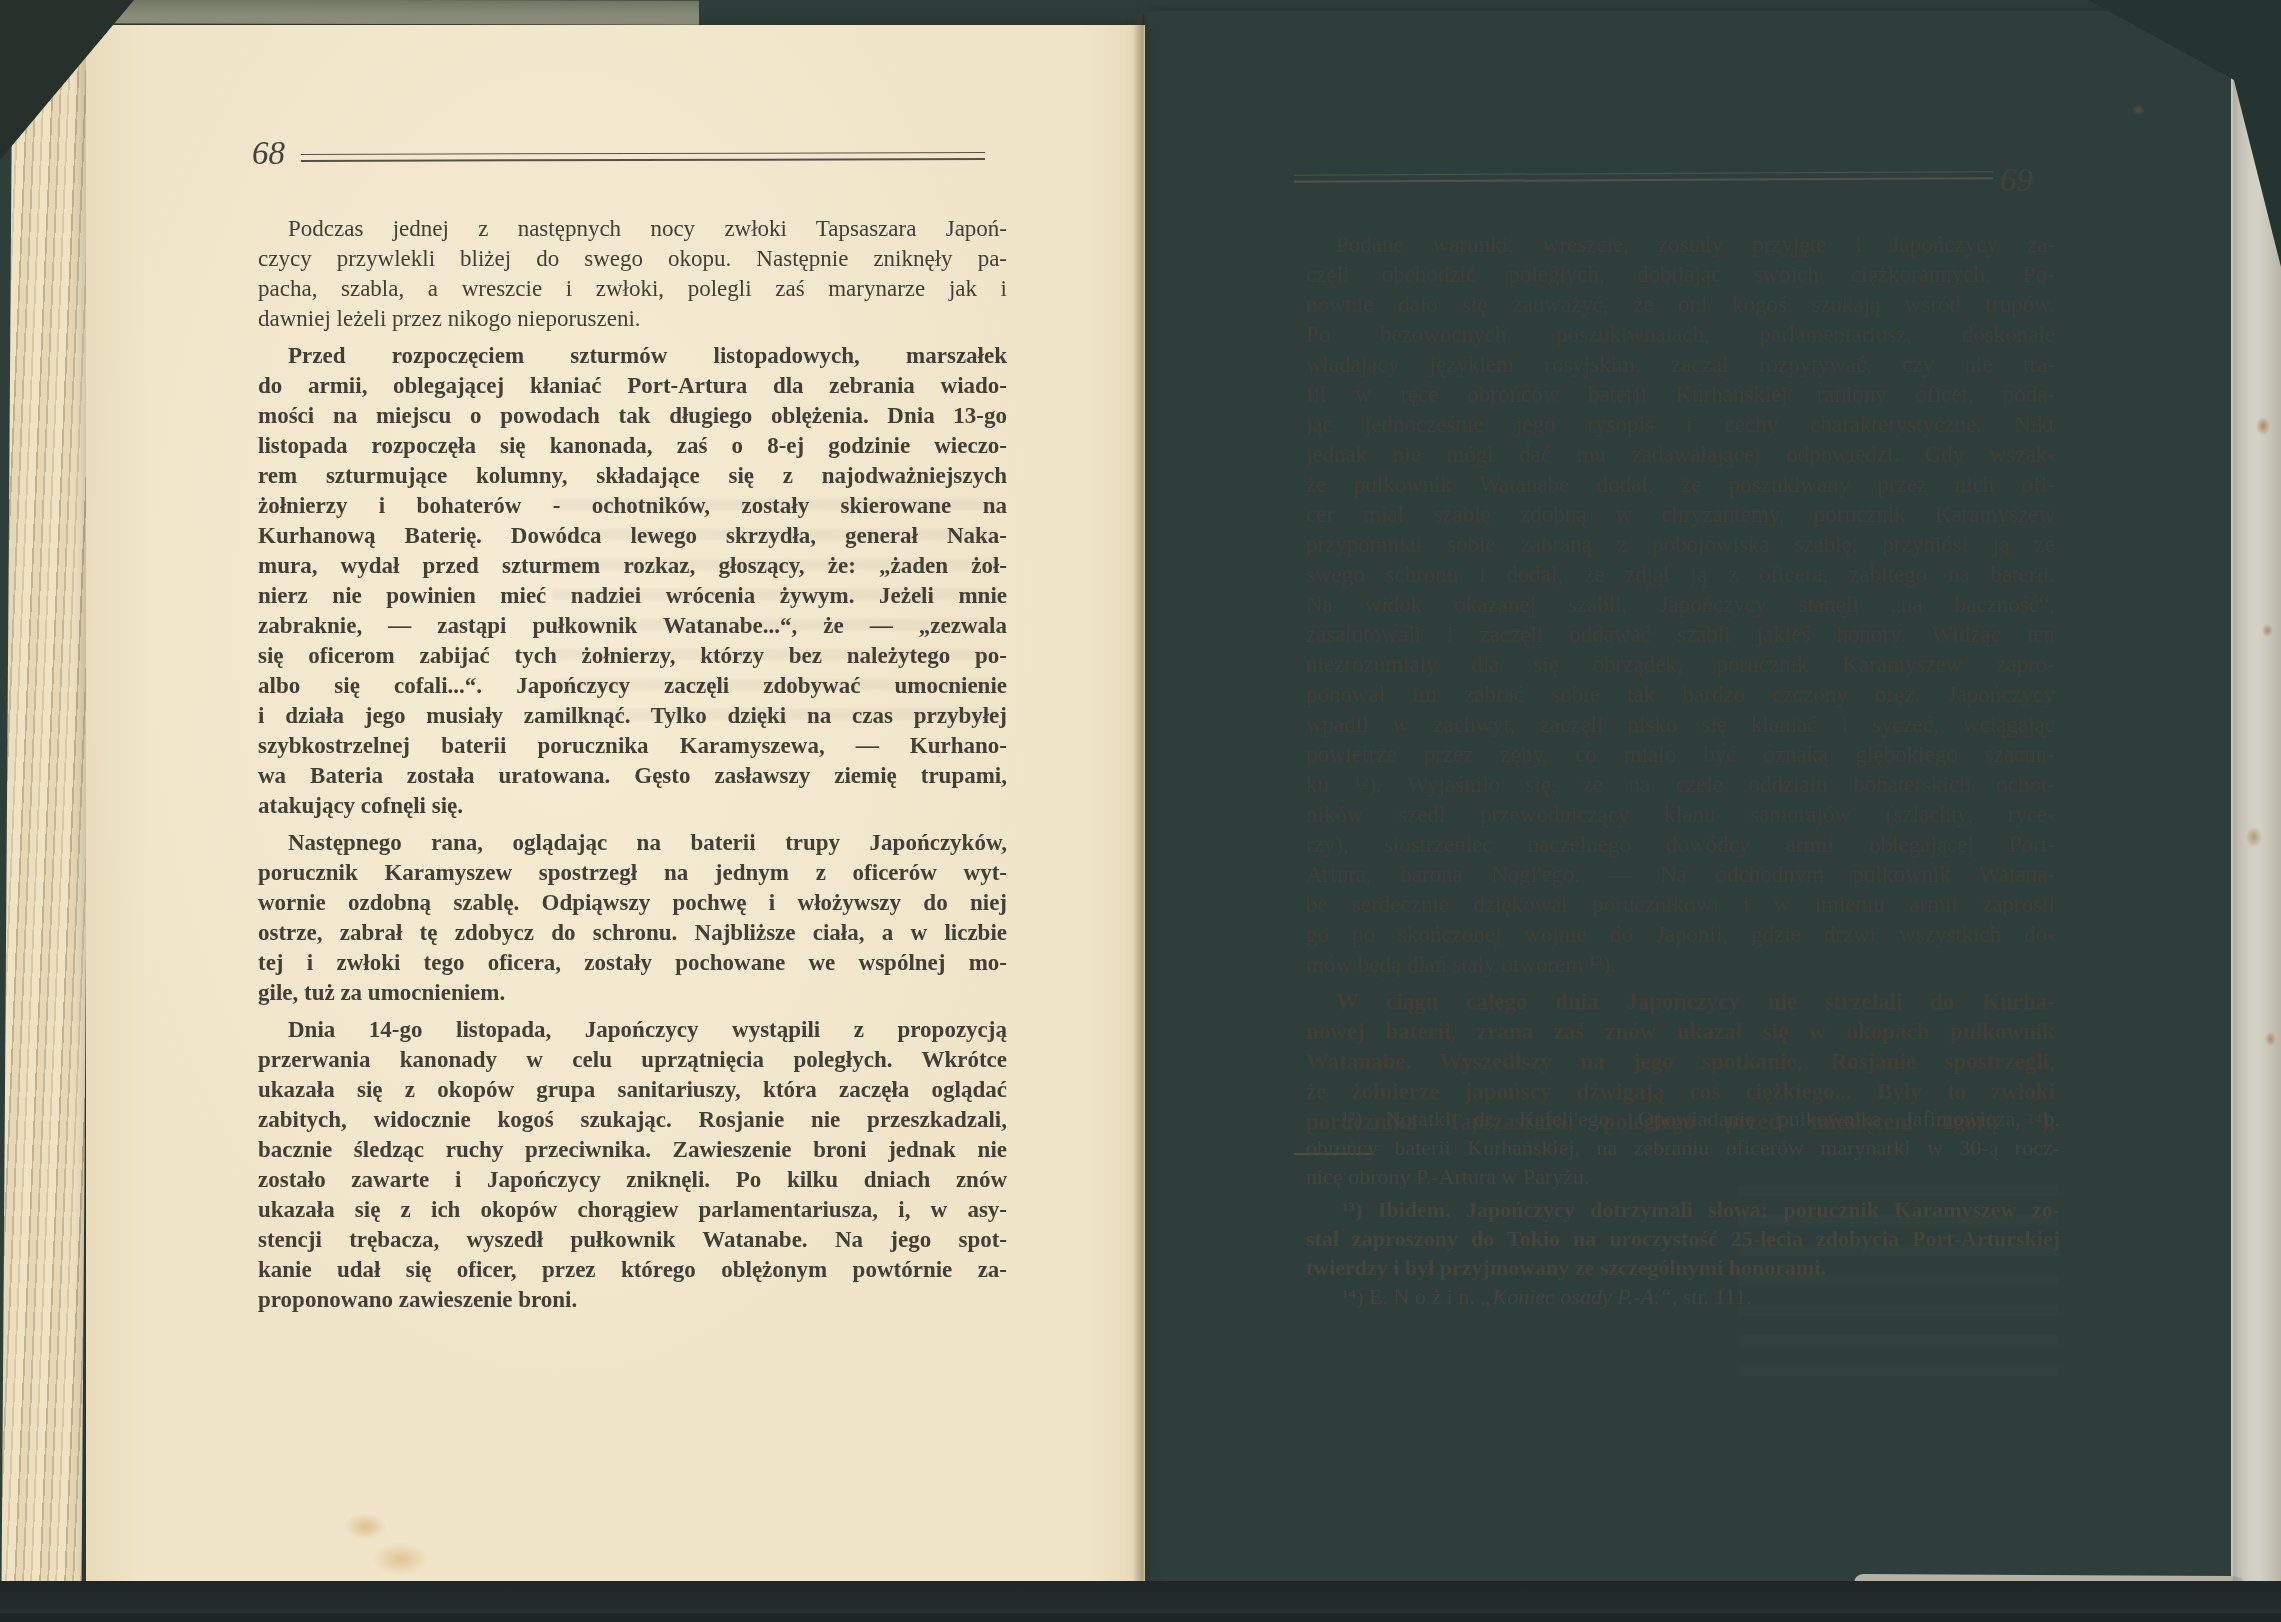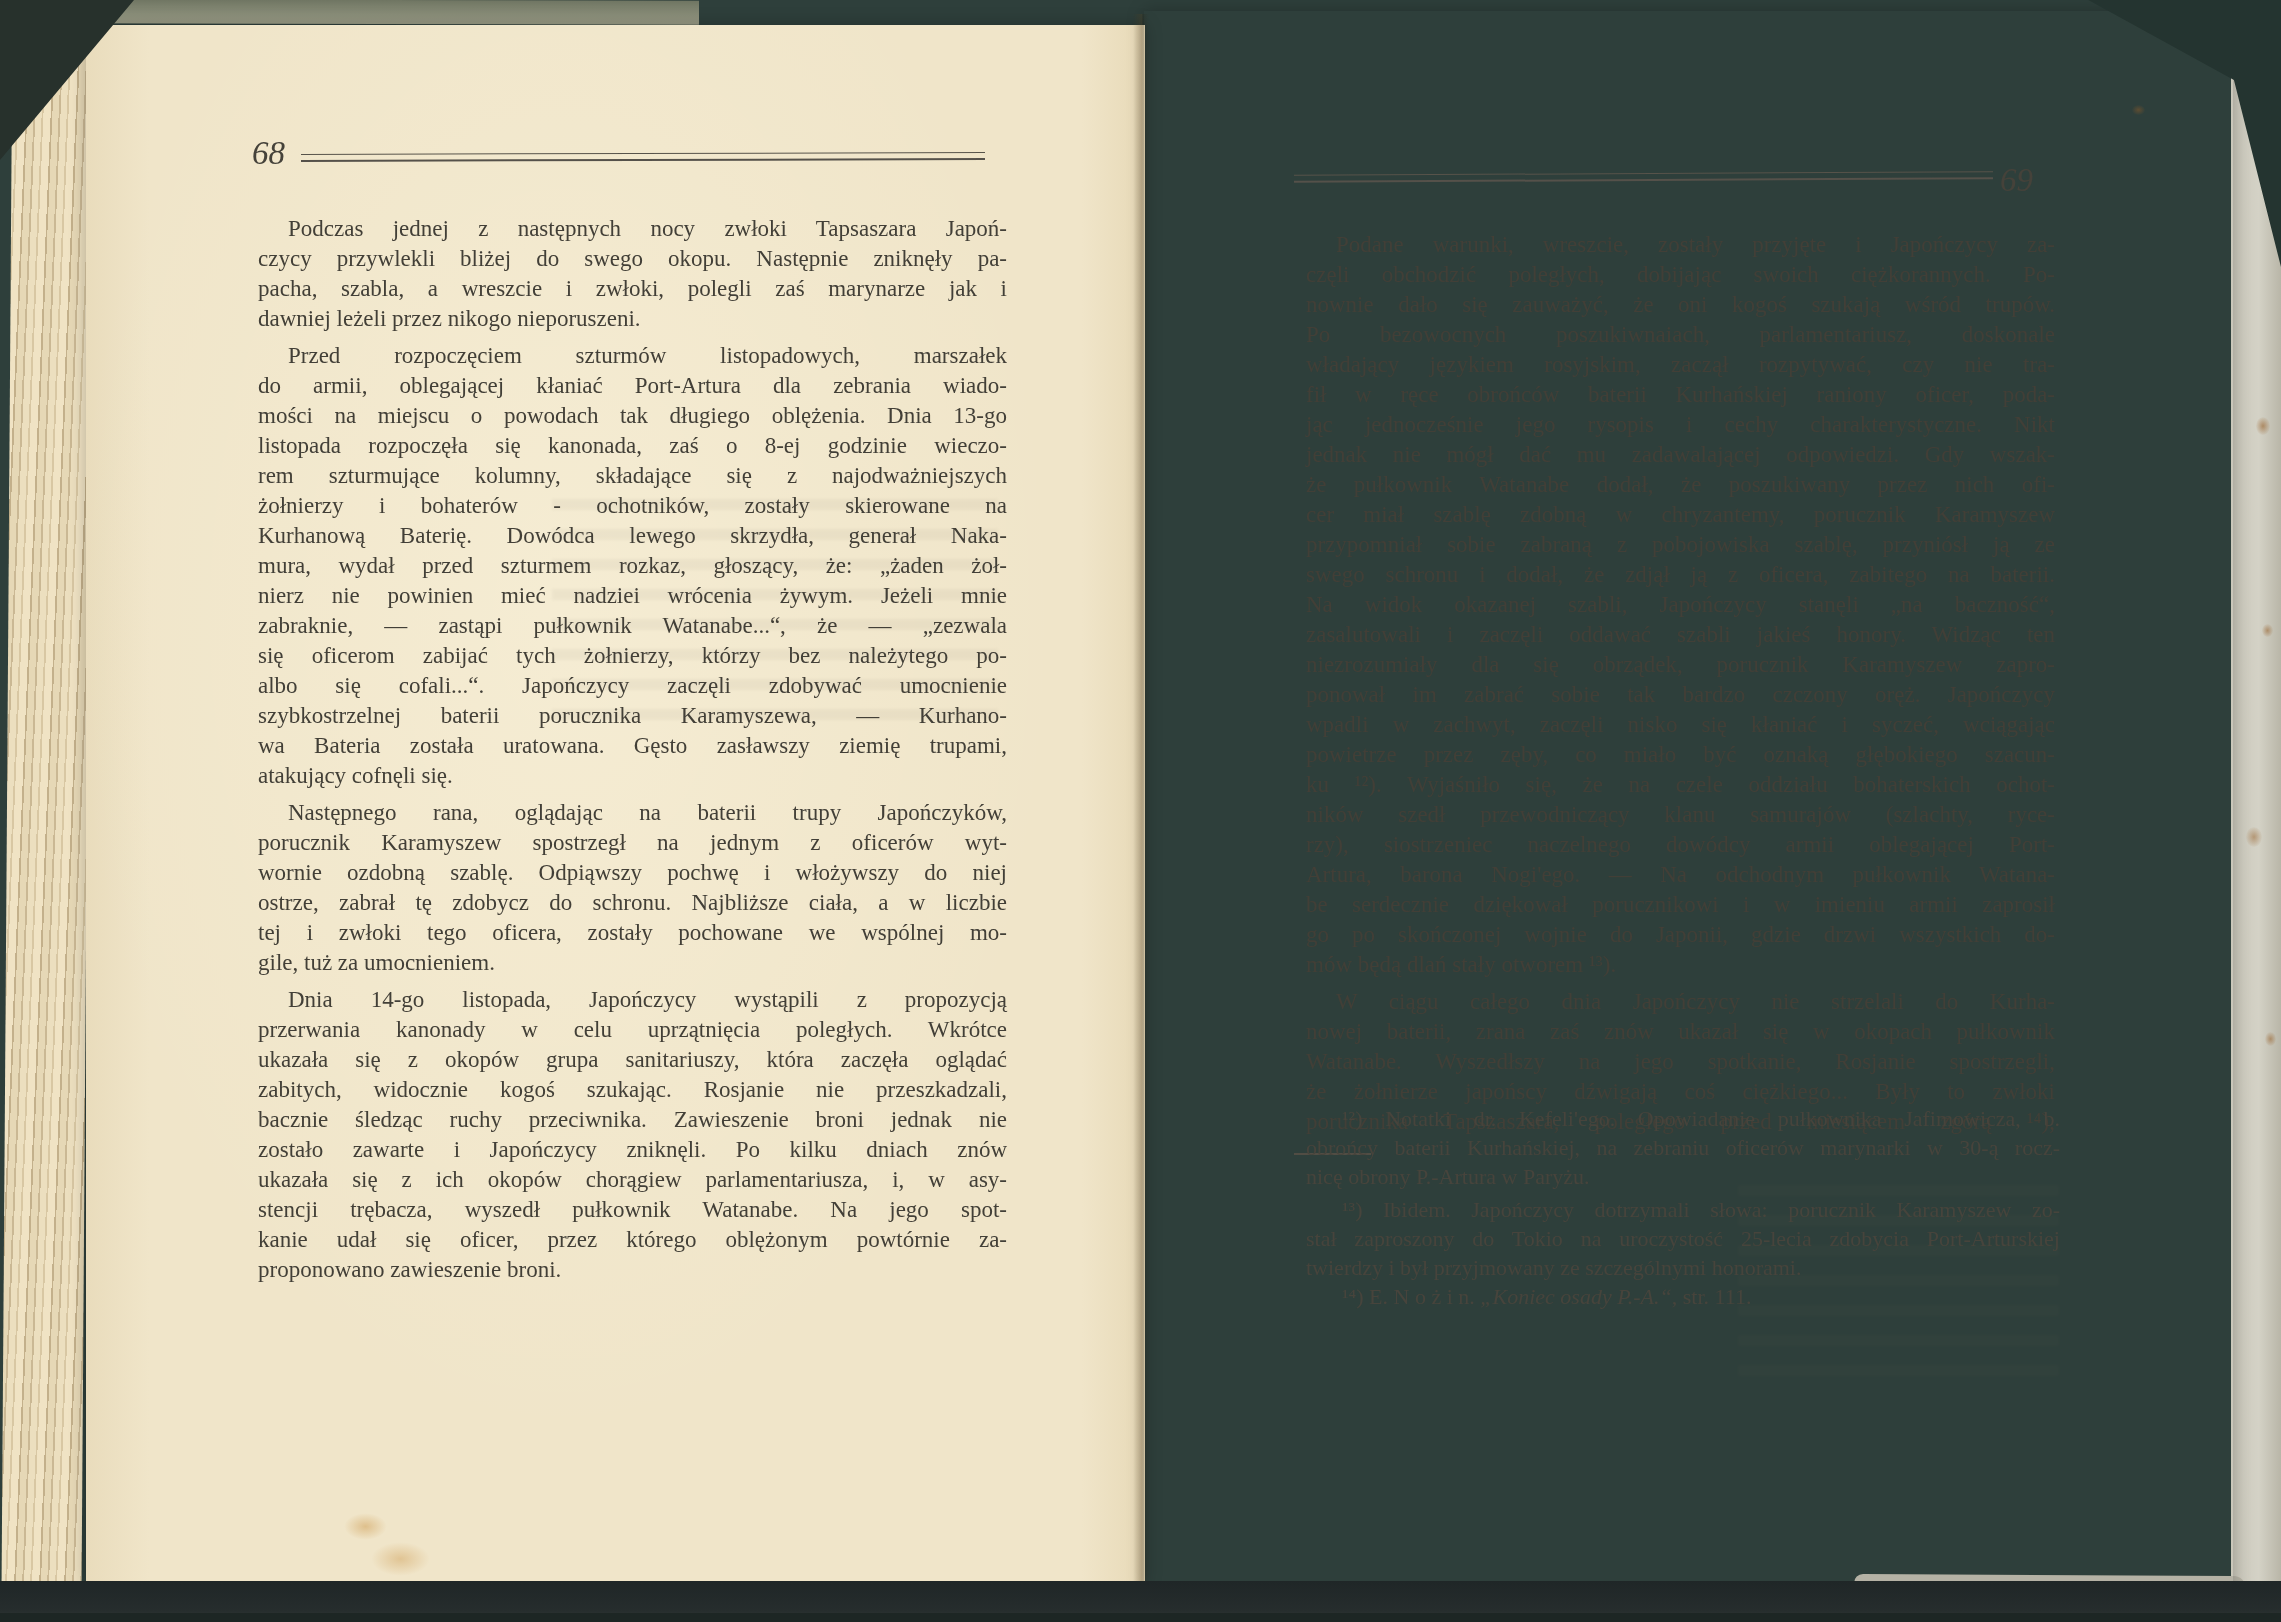--- a/index.html
+++ b/index.html
@@ -80,21 +80,21 @@
   .page-num{position:absolute; font-style:italic; font-size:33px; color:#45423a;}
   .num-left{left:252px; top:135px;}
   .num-right{left:2000px; top:162px;}
   .rule{position:absolute; height:5.3px; border-top:1.8px solid #57534a; border-bottom:2.7px solid #55514a;}
   .rule-left{left:301px; top:153px; width:684px; transform:rotate(-.15deg);}
   .rule-right{left:1294px; top:173px; width:699px; transform:rotate(-.3deg);}
   
   .text{position:absolute; color:#423f37; font-size:23px; line-height:30px;}
   .left-text{left:258px; top:214px; width:749px;}
   .right-text{left:1306px; top:230px; width:749px;}
-  .para + .para{margin-top:7.1px;}
+  .para + .para{margin-top:7.1px;font-weight:bold;}
   .line{text-align:justify; text-align-last:justify; white-space:normal;}
   .line.first{text-indent:30px;}
   .line.lastleft{text-align-last:left;}
   .fn-separator{position:absolute; left:1294px; top:1153px; width:77px; border-top:2.7px solid #514d44;}
   .footnotes{position:absolute; left:1306px; top:1104px; width:754px; color:#47443c; font-size:22px; line-height:29px;}
   .footnotes .para + .para{margin-top:3.6px;}
   .footnotes .line.first{text-indent:36px;}
   .fn14 i{font-style:italic;}
 </style>
 </head>
@@ -136,20 +136,21 @@
         <div class="line">mości na miejscu o powodach tak długiego oblężenia. Dnia 13-go</div>
         <div class="line">listopada rozpoczęła się kanonada, zaś o 8-ej godzinie wieczo-</div>
         <div class="line">rem szturmujące kolumny, składające się z najodważniejszych</div>
         <div class="line">żołnierzy i bohaterów - ochotników, zostały skierowane na</div>
         <div class="line">Kurhanową Baterię. Dowódca lewego skrzydła, generał Naka-</div>
         <div class="line">mura, wydał przed szturmem rozkaz, głoszący, że: „żaden żoł-</div>
         <div class="line">nierz nie powinien mieć nadziei wrócenia żywym. Jeżeli mnie</div>
         <div class="line">zabraknie, — zastąpi pułkownik Watanabe...“, że — „zezwala</div>
         <div class="line">się oficerom zabijać tych żołnierzy, którzy bez należytego po-</div>
         <div class="line">albo się cofali...“. Japończycy zaczęli zdobywać umocnienie</div>
+        <div class="line">i działa jego musiały zamilknąć. Tylko dzięki na czas przybyłej</div>
         <div class="line">szybkostrzelnej baterii porucznika Karamyszewa, — Kurhano-</div>
         <div class="line">wa Bateria została uratowana. Gęsto zasławszy ziemię trupami,</div>
         <div class="line lastleft">atakujący cofnęli się.</div>
       </div>
       <div class="para">
         <div class="line first">Następnego rana, oglądając na baterii trupy Japończyków,</div>
         <div class="line">porucznik Karamyszew spostrzegł na jednym z oficerów wyt-</div>
         <div class="line">wornie ozdobną szablę. Odpiąwszy pochwę i włożywszy do niej</div>
         <div class="line">ostrze, zabrał tę zdobycz do schronu. Najbliższe ciała, a w liczbie</div>
         <div class="line">tej i zwłoki tego oficera, zostały pochowane we wspólnej mo-</div>

